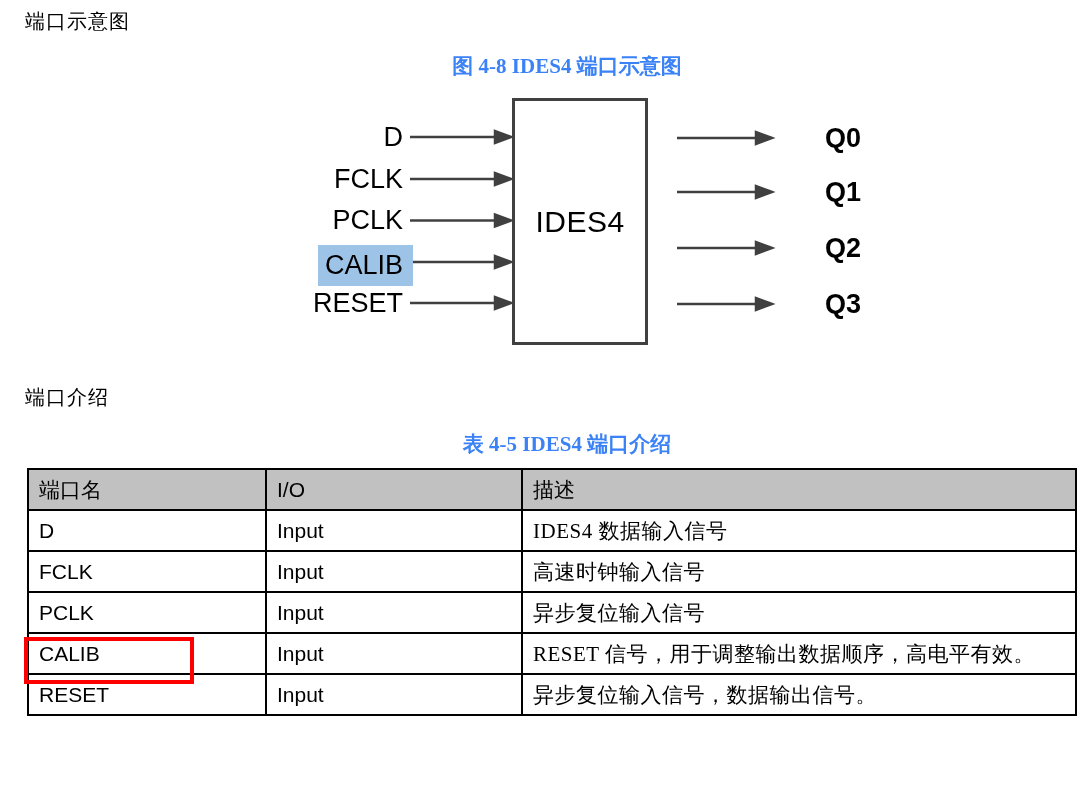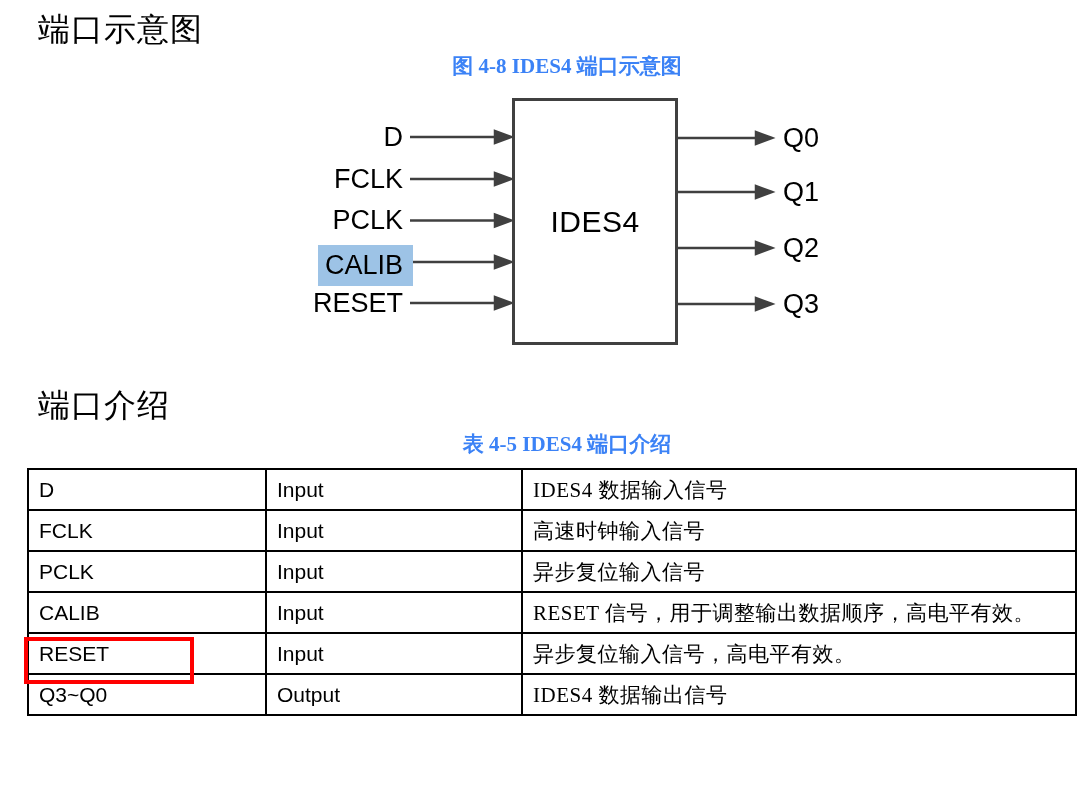--- a/index.html
+++ b/index.html
@@ -9,58 +9,57 @@
     position: relative;
     font-family: "Liberation Sans", sans-serif;
     color: #000000;
     overflow: hidden;
   }
   .abs { position: absolute; }
 
   
   .section-heading {
     left: 25px;
-    font-size: 32px;
+    font-size: 20px;
     font-weight: 400;
     letter-spacing: 1px;
     color: #000;
-    margin-left: 13px;
   }
 
   
   .caption {
     left: 43px; width: 1048px;
     text-align: center;
     font-family: "Liberation Serif", serif;
     font-weight: 700;
     font-size: 21px;
     color: #3b82f6;
   }
 
   
   .diagram-box {
     left: 512px; top: 98px;
-    width: 166px; height: 247px;
+    width: 136px; height: 247px;
     border: 3px solid #404040;
     background: #ffffff;
     display: flex; align-items: center; justify-content: center;
   }
   .diagram-box .block-label {
     font-size: 30px;
     color: #000;
     letter-spacing: 0.5px;
   }
   .port-label {
     font-size: 27px;
     line-height: 34px;
     color: #000;
     white-space: nowrap;
   }
   .in-label { left: 255px; width: 148px; text-align: right; }
-  .out-label { left: 783px; width: 120px; text-align: left; }
+  .out-label { left: 783px; width: 120px; text-align: center; font-weight: bold; }
   .in-label span { display: inline-block; }
   .in-label.hl span {
     background: #9dc3e6;
     padding: 3px 10px 4px 7px;
     margin-right: -10px;
   }
 
   
   table.ports {
     position: absolute;
@@ -157,20 +156,25 @@
 
 <div class="abs caption" style="top:430px">表 4-5 IDES4 端口介绍</div>
 
 <table class="ports">
   <colgroup>
       <col class="c1">
       <col class="c2">
       <col class="c3">
     </colgroup>
   <tbody>
+      <tr>
+    <th>端口名</th>
+    <th>I/O</th>
+    <th>描述</th>
+  </tr>
   <tr>
     <td>D</td>
     <td>Input</td>
     <td class="desc">IDES4 数据输入信号</td>
   </tr>
   <tr>
     <td>FCLK</td>
     <td>Input</td>
     <td class="desc">高速时钟输入信号</td>
   </tr>
@@ -180,23 +184,18 @@
     <td class="desc">异步复位输入信号</td>
   </tr>
   <tr>
     <td>CALIB</td>
     <td>Input</td>
     <td class="desc">RESET 信号，用于调整输出数据顺序，高电平有效。</td>
   </tr>
   <tr>
     <td>RESET</td>
     <td>Input</td>
-    <td class="desc">异步复位输入信号，高电平有效。</td>
-  </tr>
-  <tr>
-    <td>Q3~Q0</td>
-    <td>Output</td>
-    <td class="desc">IDES4 数据输出信号</td>
+    <td class="desc">异步复位输入信号，数据输出信号。</td>
   </tr>
 </tbody>
   </table>
 
 <div class="abs red-box"></div>
 
 </body></html>

